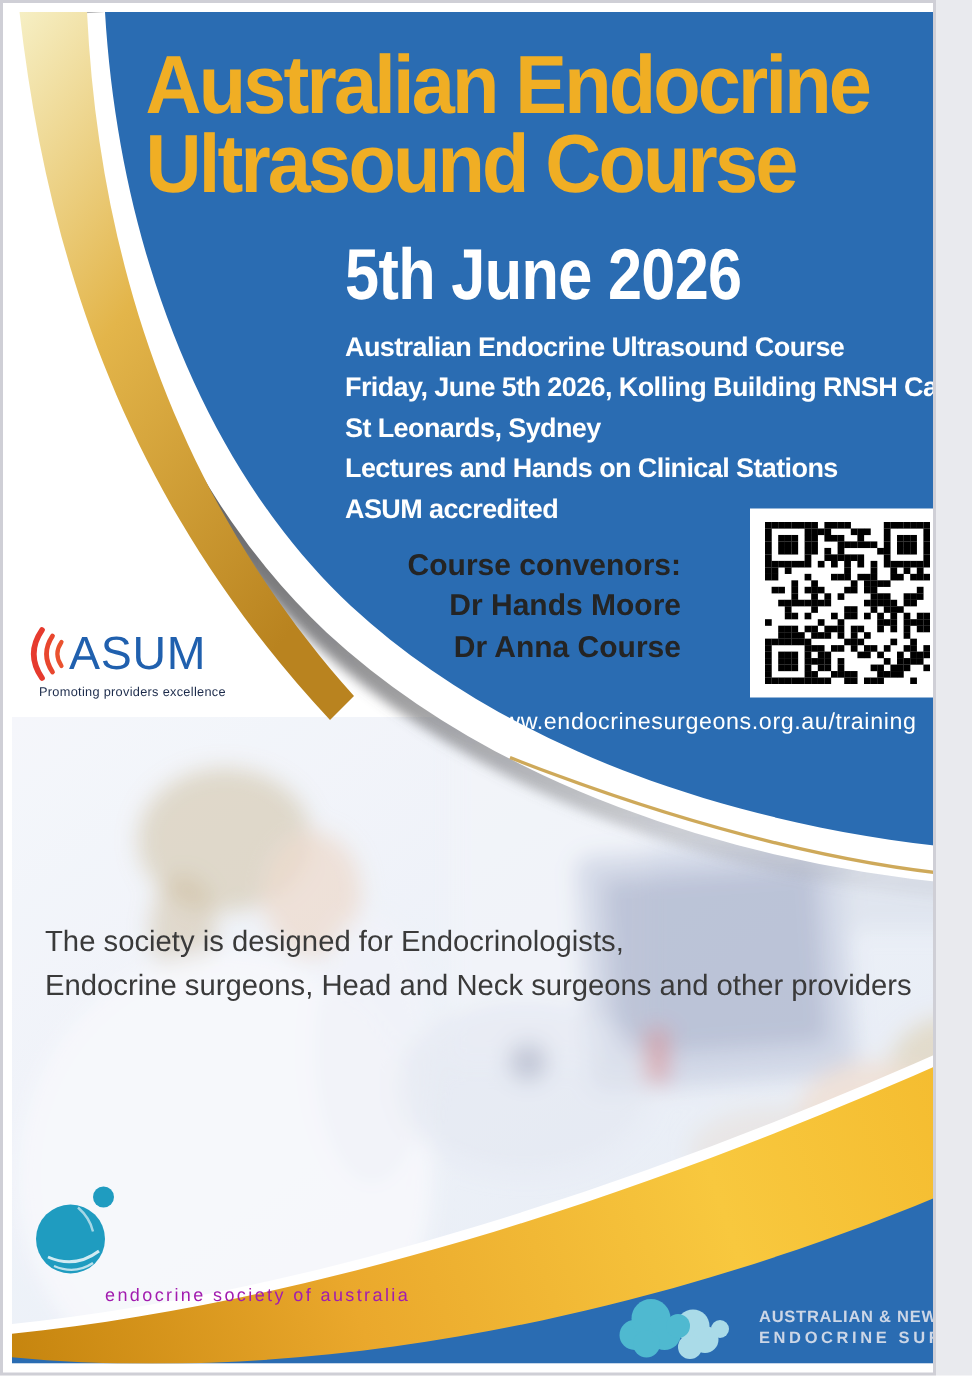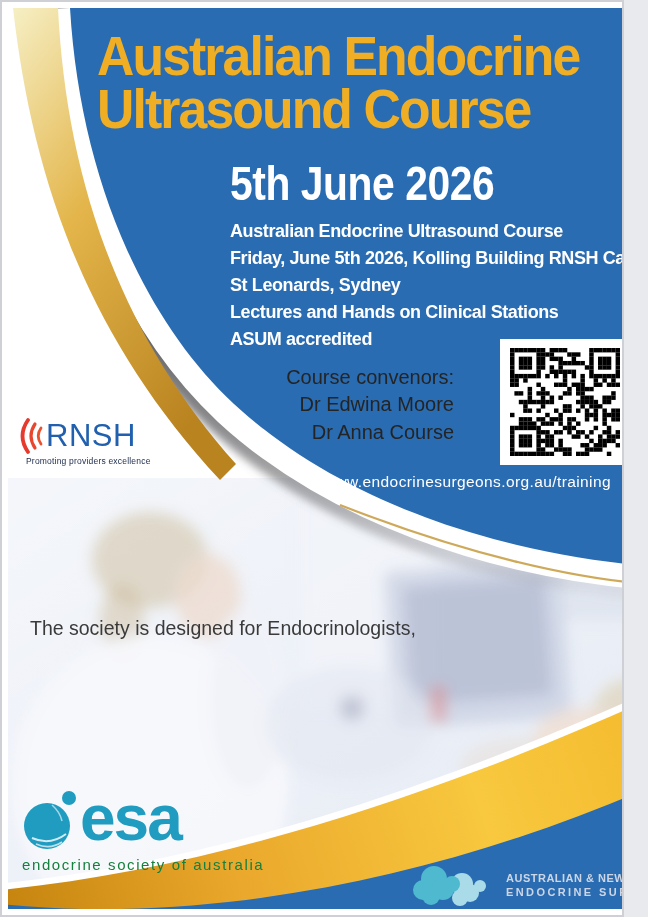--- a/index.html
+++ b/index.html
@@ -7,36 +7,36 @@
           border:2px solid #cfcfd6;box-sizing:border-box;overflow:hidden;}
   .bg{position:absolute;top:-2px;left:-2px;width:648px;height:917px;}
   .abs{position:absolute;}
 
   .title{left:95px;top:28px;color:#f0ae24;font-weight:bold;font-size:55px;line-height:53px;
          letter-spacing:-2px;transform:scaleX(.94);transform-origin:left top;white-space:nowrap;}
   .date{left:228px;top:154px;color:#ffffff;font-weight:bold;font-size:48px;letter-spacing:-0.5px;
         transform:scaleX(.85);transform-origin:left top;white-space:nowrap;}
   .details{left:228px;top:216px;color:#ffffff;font-weight:bold;font-size:18px;line-height:27px;
            letter-spacing:-0.4px;white-space:nowrap;}
-  .convenors{right:168px;top:362px;color:#242424;font-weight:normal;font-size:20px;line-height:27.3px;
+  .convenors{right:168px;top:362px;color:#242424;font-weight:bold;font-size:20px;line-height:27.3px;
              text-align:right;white-space:nowrap;}
   .website{right:11px;top:471px;color:#ffffff;font-size:15.5px;letter-spacing:0.4px;white-space:nowrap;}
   .qr{left:498px;top:337px;width:130px;height:126px;background:#ffffff;}
   .qr svg{position:absolute;left:10px;top:9px;}
   .desc{left:28px;top:612px;color:#3a3a3a;font-size:19.5px;line-height:29px;white-space:nowrap;}
 
   .asum{left:18px;top:412px;}
   .asum-row{display:flex;align-items:center;}
   .asum-name{color:#2060ae;font-size:31px;letter-spacing:0.5px;line-height:44px;}
   .asum-tag{color:#1b2a4a;font-size:8.5px;margin-top:-2px;margin-left:6px;letter-spacing:0.2px;}
 
   .esa{left:20px;top:786px;}
   .esa-row{display:flex;align-items:flex-start;}
   .esa-name{color:#1f9cc0;font-size:64px;font-weight:bold;line-height:60px;letter-spacing:-2px;margin-left:2px;}
-  .esa-tag{color:#15803d;font-size:15px;letter-spacing:1.6px;margin-top:4px;}
+  .esa-tag{color:#a21caf;font-size:12px;letter-spacing:1.6px;margin-top:4px;margin-left:48px;}
 
   .anzes{left:408px;top:860px;display:flex;align-items:center;}
   .anzes-text{margin-left:8px;color:#ccd6e6;font-weight:bold;font-size:11px;line-height:14px;white-space:nowrap;}
   .anzes-text .l1{letter-spacing:0.5px;}
   .anzes-text .l2{letter-spacing:2.4px;}
 </style>
 </head>
 <body>
 
 <div class="poster">
@@ -121,21 +121,21 @@
   <div class="abs details">
     <div>Australian Endocrine Ultrasound Course</div>
     <div>Friday, June 5th 2026, Kolling Building RNSH Campus</div>
     <div>St Leonards, Sydney</div>
     <div>Lectures and Hands on Clinical Stations</div>
     <div>ASUM accredited</div>
   </div>
 
   <div class="abs convenors">
     <div>Course convenors:</div>
-    <div>Dr Edwina Moore</div>
+    <div>Dr Hands Moore</div>
     <div>Dr Anna Course</div>
   </div>
 
   <div class="abs qr">
     <svg width="110" height="108" viewBox="0 0 25 25" preserveAspectRatio="none">
         <rect x="0" y="0" width="1.02" height="1.02" fill="#000"></rect>
         <rect x="1" y="0" width="1.02" height="1.02" fill="#000"></rect>
         <rect x="2" y="0" width="1.02" height="1.02" fill="#000"></rect>
         <rect x="3" y="0" width="1.02" height="1.02" fill="#000"></rect>
         <rect x="4" y="0" width="1.02" height="1.02" fill="#000"></rect>
@@ -453,44 +453,44 @@
         <rect x="16" y="24" width="1.02" height="1.02" fill="#000"></rect>
         <rect x="17" y="24" width="1.02" height="1.02" fill="#000"></rect>
         <rect x="22" y="24" width="1.02" height="1.02" fill="#000"></rect>
       </svg>
   </div>
 
   <div class="abs website">www.endocrinesurgeons.org.au/training</div>
 
   <div class="abs desc">
     <div>The society is designed for Endocrinologists,</div>
+    <div>Endocrine surgeons, Head and Neck surgeons and other providers</div>
   </div>
 
   <div class="abs asum">
     <div class="asum-row">
       <svg width="26" height="44" viewBox="0 0 26 44">
         <path d="M8 6 Q-3 22 8 38" stroke="#e63a2e" stroke-width="3.8" fill="none" stroke-linecap="round"></path>
         <path d="M15 10 Q7 22 15 34" stroke="#e8462e" stroke-width="3.2" fill="none" stroke-linecap="round"></path>
         <path d="M21 14 Q15.5 22 21 30" stroke="#ea522f" stroke-width="2.8" fill="none" stroke-linecap="round"></path>
       </svg>
-      <span class="asum-name">RNSH</span>
+      <span class="asum-name">ASUM</span>
     </div>
     <div class="asum-tag">Promoting providers excellence</div>
   </div>
 
   <div class="abs esa">
     <div class="esa-row">
       <svg width="56" height="64" viewBox="0 0 56 64">
         <circle cx="25" cy="38" r="23" fill="#1f9cc0"></circle>
         <circle cx="47" cy="10" r="7" fill="#1f9cc0"></circle>
         <path d="M10 50 Q28 58 44 46" stroke="#ffffff" stroke-width="2" fill="none" opacity="0.8"></path>
         <path d="M14 56 Q28 62 40 54" stroke="#ffffff" stroke-width="1.6" fill="none" opacity="0.7"></path>
         <path d="M30 17 Q38 24 40 33" stroke="#ffffff" stroke-width="1.6" fill="none" opacity="0.6"></path>
       </svg>
-      <span class="esa-name">esa</span>
     </div>
     <div class="esa-tag">endocrine society of australia</div>
   </div>
 
   <div class="abs anzes">
     <svg width="88" height="46" viewBox="0 0 88 46">
       <g fill="#4fb9d0">
         <circle cx="13" cy="28" r="10"></circle>
           <circle cx="24" cy="17" r="13"></circle>
         <circle cx="33" cy="27" r="11"></circle>

